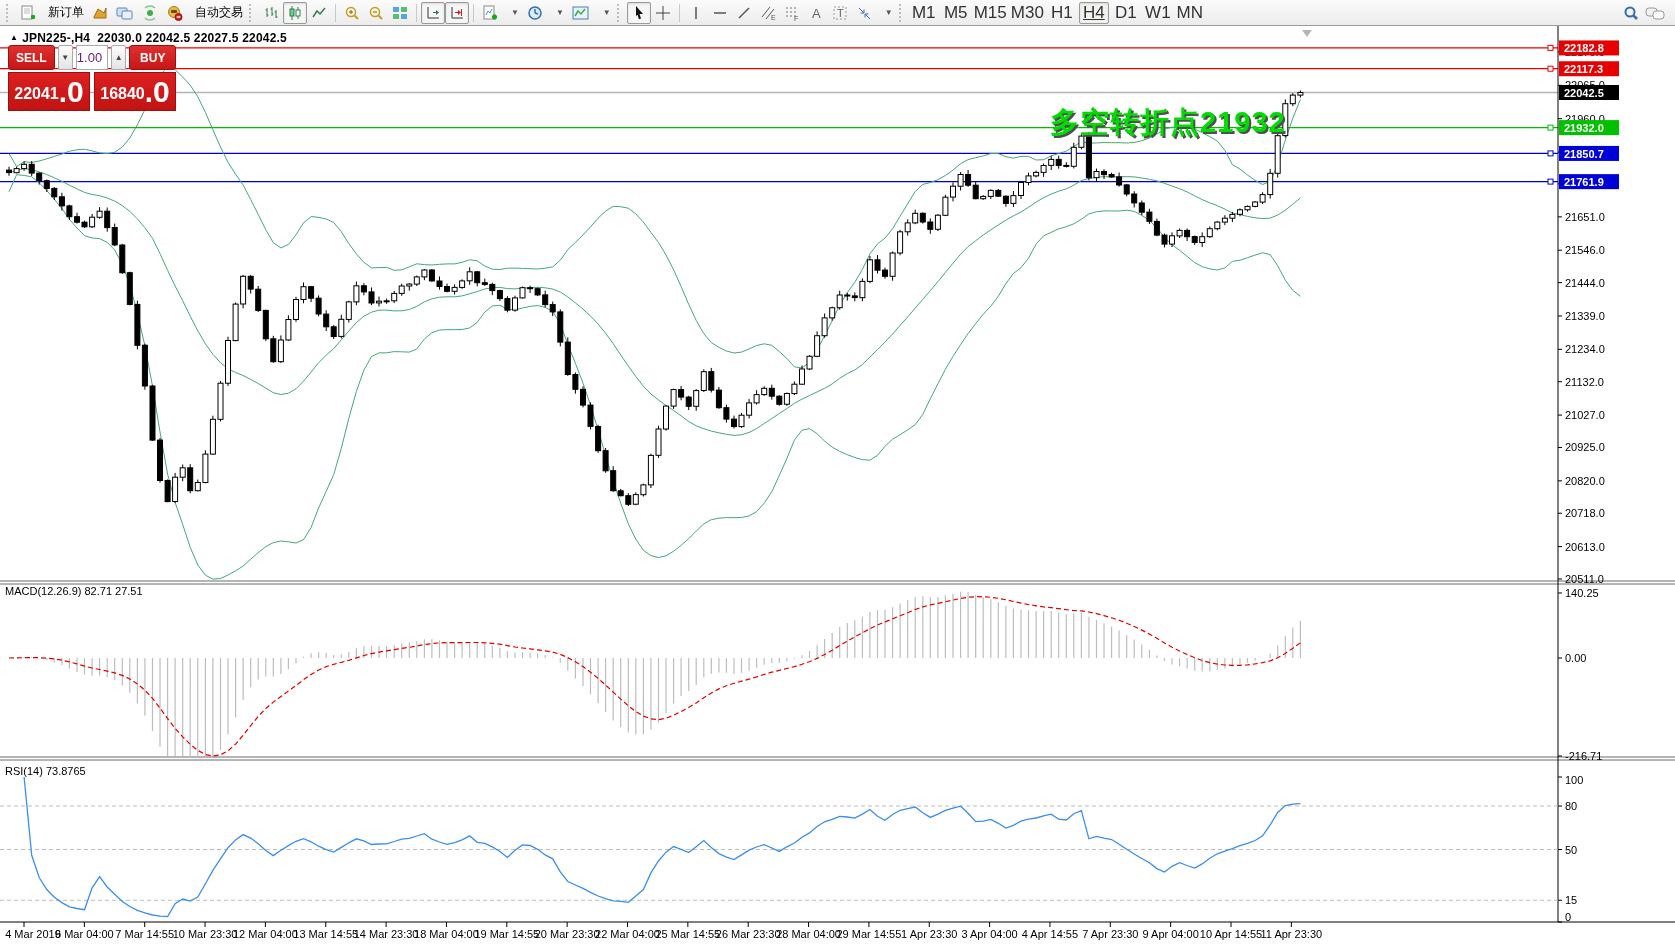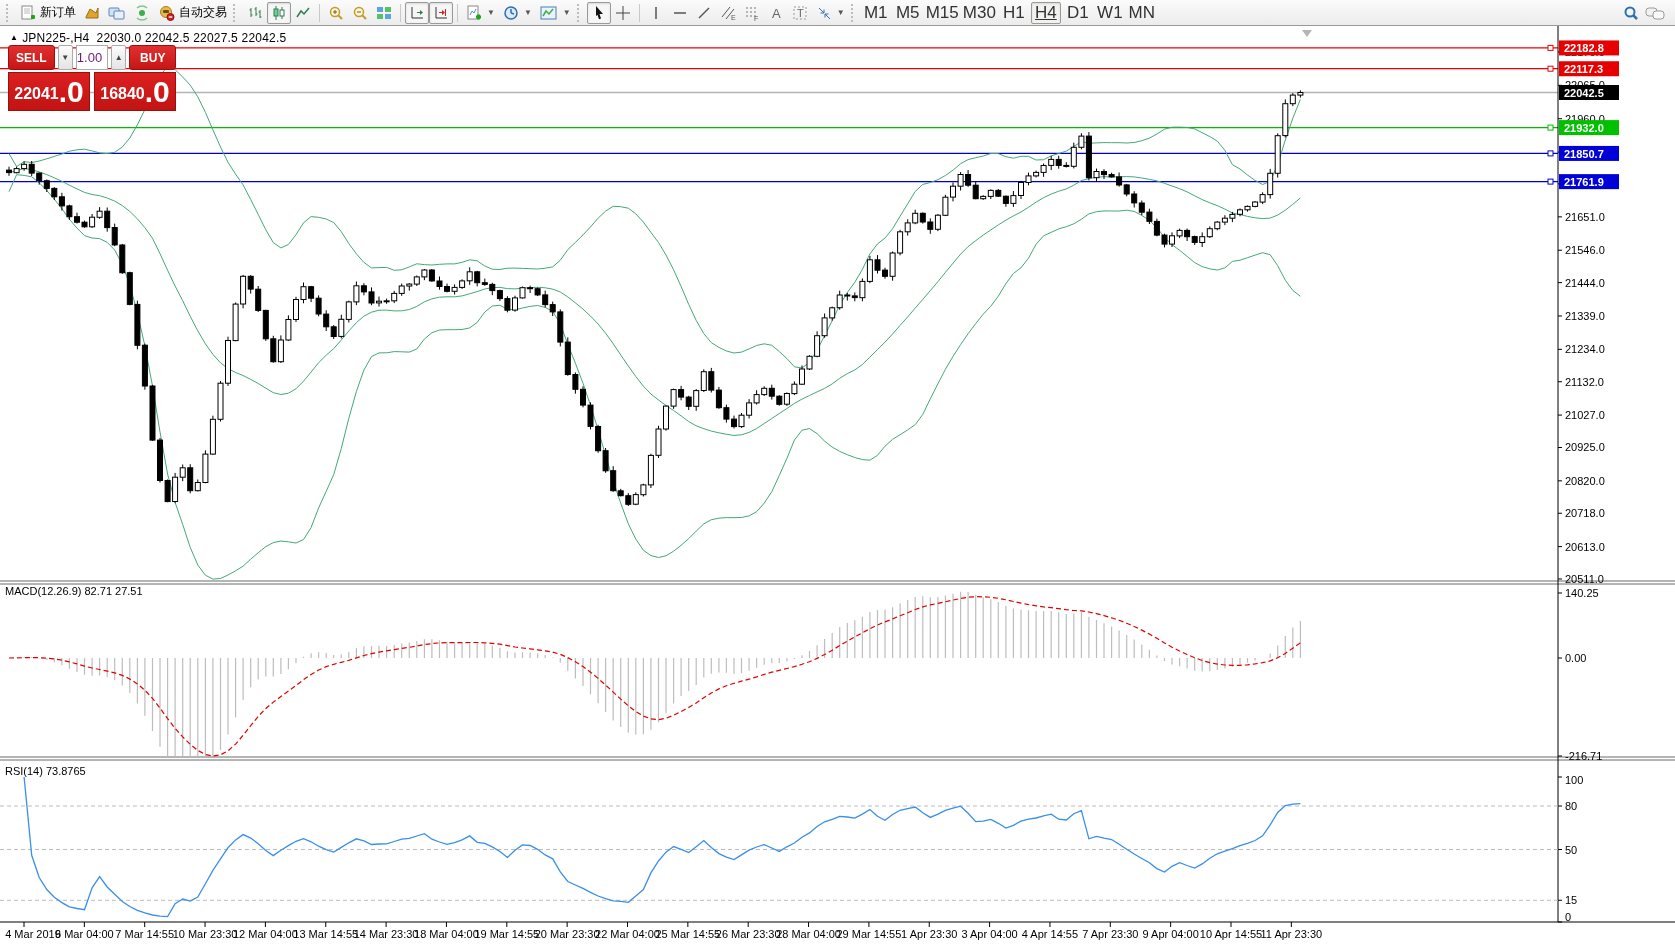--- a/index.html
+++ b/index.html
@@ -5,33 +5,33 @@
   * { margin:0; padding:0; box-sizing:border-box; }
   html,body { width:1675px; height:948px; overflow:hidden; background:#fff;
     font-family:"Liberation Sans", sans-serif; }
   #app { position:relative; width:1675px; height:948px; background:#fff; }
 
   
   #toolbar { position:absolute; left:0; top:0; width:1675px; height:26px;
     background:linear-gradient(#fbfbfb,#ececec); border-bottom:1px solid #9a9a9a;
     display:flex; align-items:center; padding:0 4px; z-index:30; }
   .tbtn { height:22px; min-width:24px; display:flex; align-items:center; justify-content:center;
-    gap:4px; padding:0 3px; border:1px solid transparent; border-radius:2px; cursor:default; }
+    gap:12px; padding:0 3px; border:1px solid transparent; border-radius:2px; cursor:default; }
   .tbtn.active { background:#f6f6f6; border-color:#9a9a9a; box-shadow:inset 0 1px 2px #d8d8d8; }
   .tlabel { font-size:12px; color:#000; white-space:nowrap; }
   .grip { width:6px; height:18px; border-left:2px dotted #bdbdbd; margin:0 4px 0 2px; }
   .tsep { width:1px; height:18px; background:#c9c9c9; margin:0 4px; }
   .caret { font-size:8px; color:#555; margin-left:1px; }
   .tfbtn { height:22px; min-width:30px; display:flex; align-items:center; justify-content:center;
     font-size:17px; color:#333; border:1px solid transparent; border-radius:2px; }
   .tfbtn.active { background:#f2f2ee; border-color:#9a9a9a; box-shadow:inset 0 1px 2px #d8d8d8;text-decoration:underline; }
   #toolbar-right { margin-left:auto; display:flex; align-items:center; gap:6px; padding-right:6px; }
 
   
-  #chart-title { position:absolute; left:10px; top:31px; font-size:12px; font-weight:400;
+  #chart-title { position:absolute; left:10px; top:31px; font-size:12px; font-weight:700;
     color:#000; z-index:20; letter-spacing:0.2px; }
   #chart-title .tri { font-size:8px; vertical-align:2px; margin-right:4px; }
 
   #trade-panel { position:absolute; left:8px; top:45px; width:168px; z-index:25; }
   #tp-row1 { display:flex; height:25px; gap:3px; }
   .tp-btn { background:linear-gradient(#e03030,#c81616); color:#fff; font-size:12px; font-weight:700;
     border:1px solid #9d0f0f; border-radius:3px; width:49px; display:flex; align-items:center; justify-content:center; }
   .step-btn { width:16px; background:linear-gradient(#fcfcfc,#e4e4e4); border:1px solid #ababab;
     border-radius:2px; font-size:8px; color:#444; display:flex; align-items:center; justify-content:center; }
   #tp-volume { flex:1; background:#fff; border:1px solid #ababab; font-size:13px; color:#701a75;
@@ -629,13 +629,14 @@
         <span class="pmain">22041</span>
           <span class="ppips">.0</span>
       </div>
       <div class="tp-price">
         <span class="pmain">16840</span>
           <span class="ppips">.0</span>
       </div>
     </div>
   </div>
 
+  <div id="annotation">多空转折点21932</div>
 </div>
 
 </body></html>

